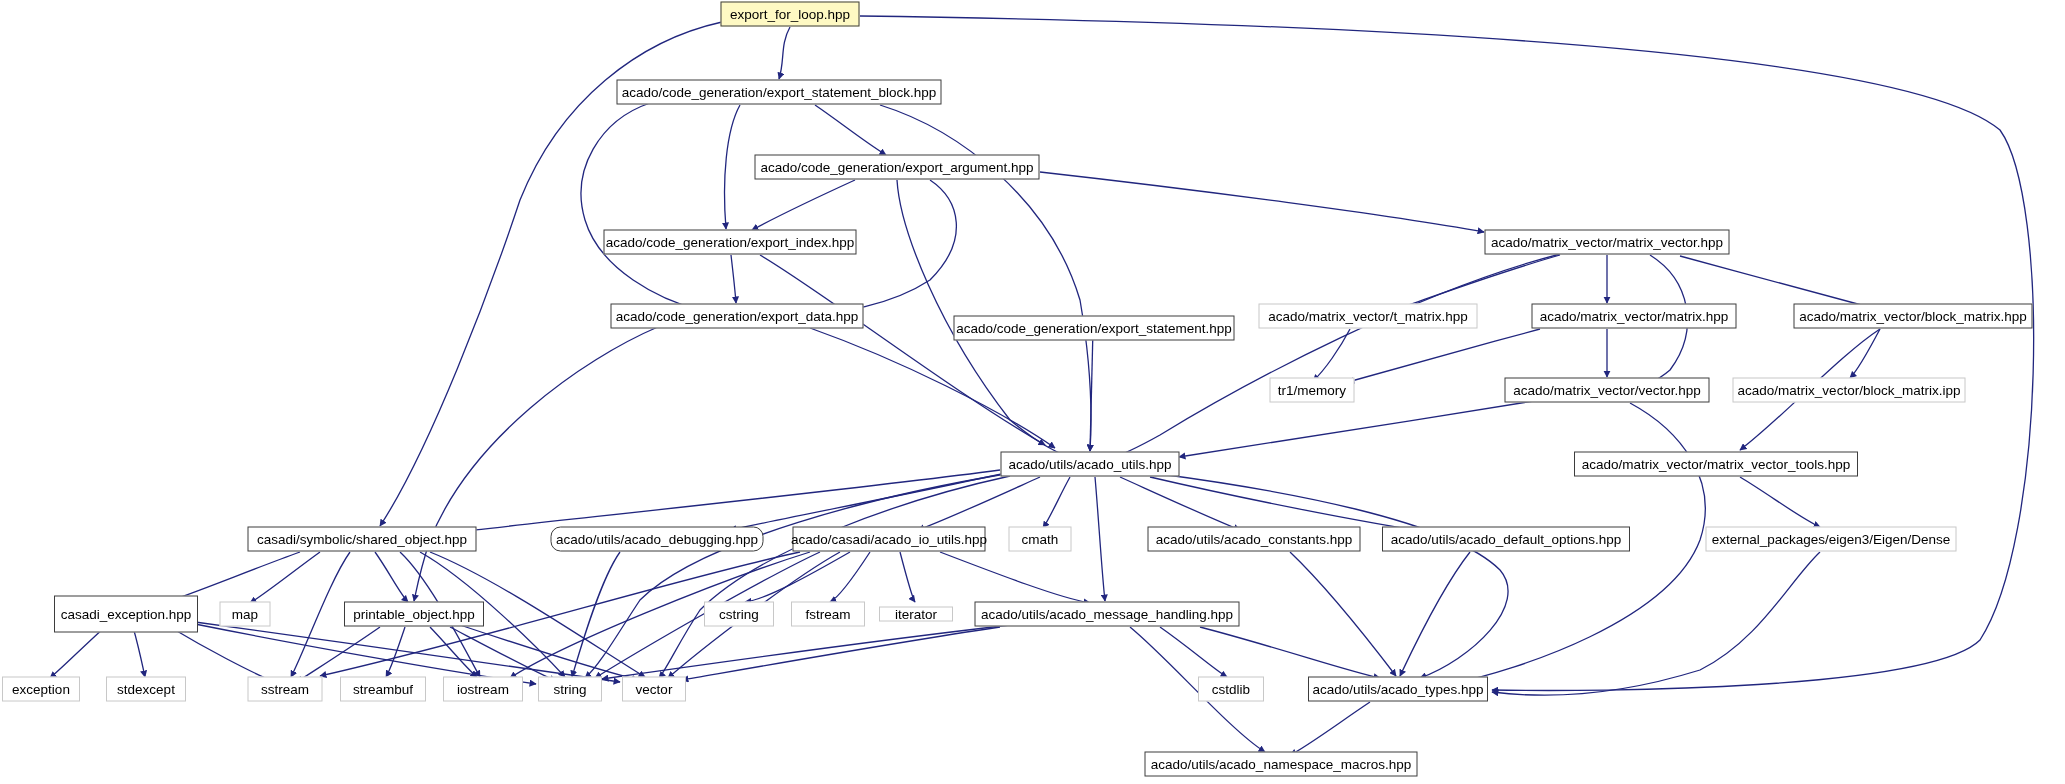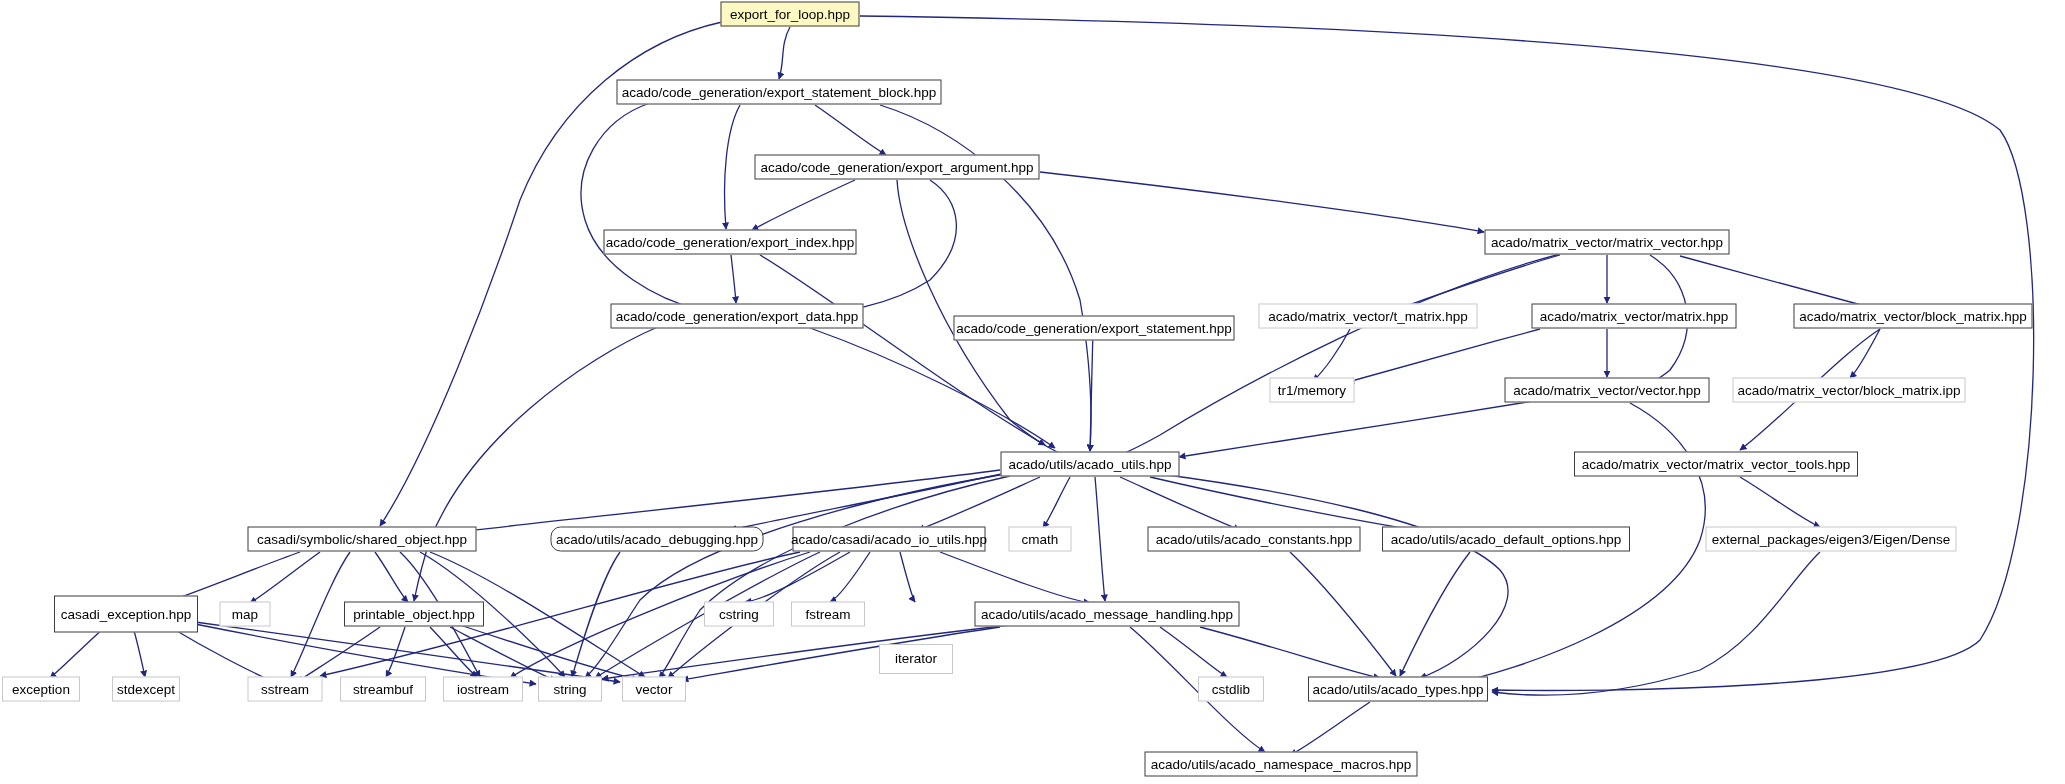--- a/index.html
+++ b/index.html
@@ -211,30 +211,30 @@
       </div>
       <div class="node bold" style="left: 414px; top: 614px; width: 140px; height: 25px;">
         <span>printable_object.hpp</span>
       </div>
       <div class="node " style="left: 739px; top: 614px; width: 70px; height: 25px;">
         <span>cstring</span>
       </div>
       <div class="node " style="left: 828px; top: 614px; width: 74px; height: 25px;">
         <span>fstream</span>
       </div>
-      <div class="node " style="left: 916px; top: 614px; width: 74px; height: 30px; margin-top: 45px;">
+      <div class="node " style="left: 916px; top: 614px; width: 74px; height: 15px;">
         <span>iterator</span>
       </div>
       <div class="node bold" style="left: 1107px; top: 614px; width: 265px; height: 25px;">
         <span>acado/utils/acado_message_handling.hpp</span>
       </div>
       <div class="node " style="left: 41px; top: 689px; width: 78px; height: 25px;">
         <span>exception</span>
       </div>
-      <div class="node " style="left: 146px; top: 689px; width: 68px; height: 25px;">
+      <div class="node " style="left: 146px; top: 689px; width: 80px; height: 25px;">
         <span>stdexcept</span>
       </div>
       <div class="node " style="left: 285px; top: 689px; width: 75px; height: 25px;">
         <span>sstream</span>
       </div>
       <div class="node " style="left: 383px; top: 689px; width: 86px; height: 25px;">
         <span>streambuf</span>
       </div>
       <div class="node " style="left: 483px; top: 689px; width: 80px; height: 25px;">
         <span>iostream</span>

